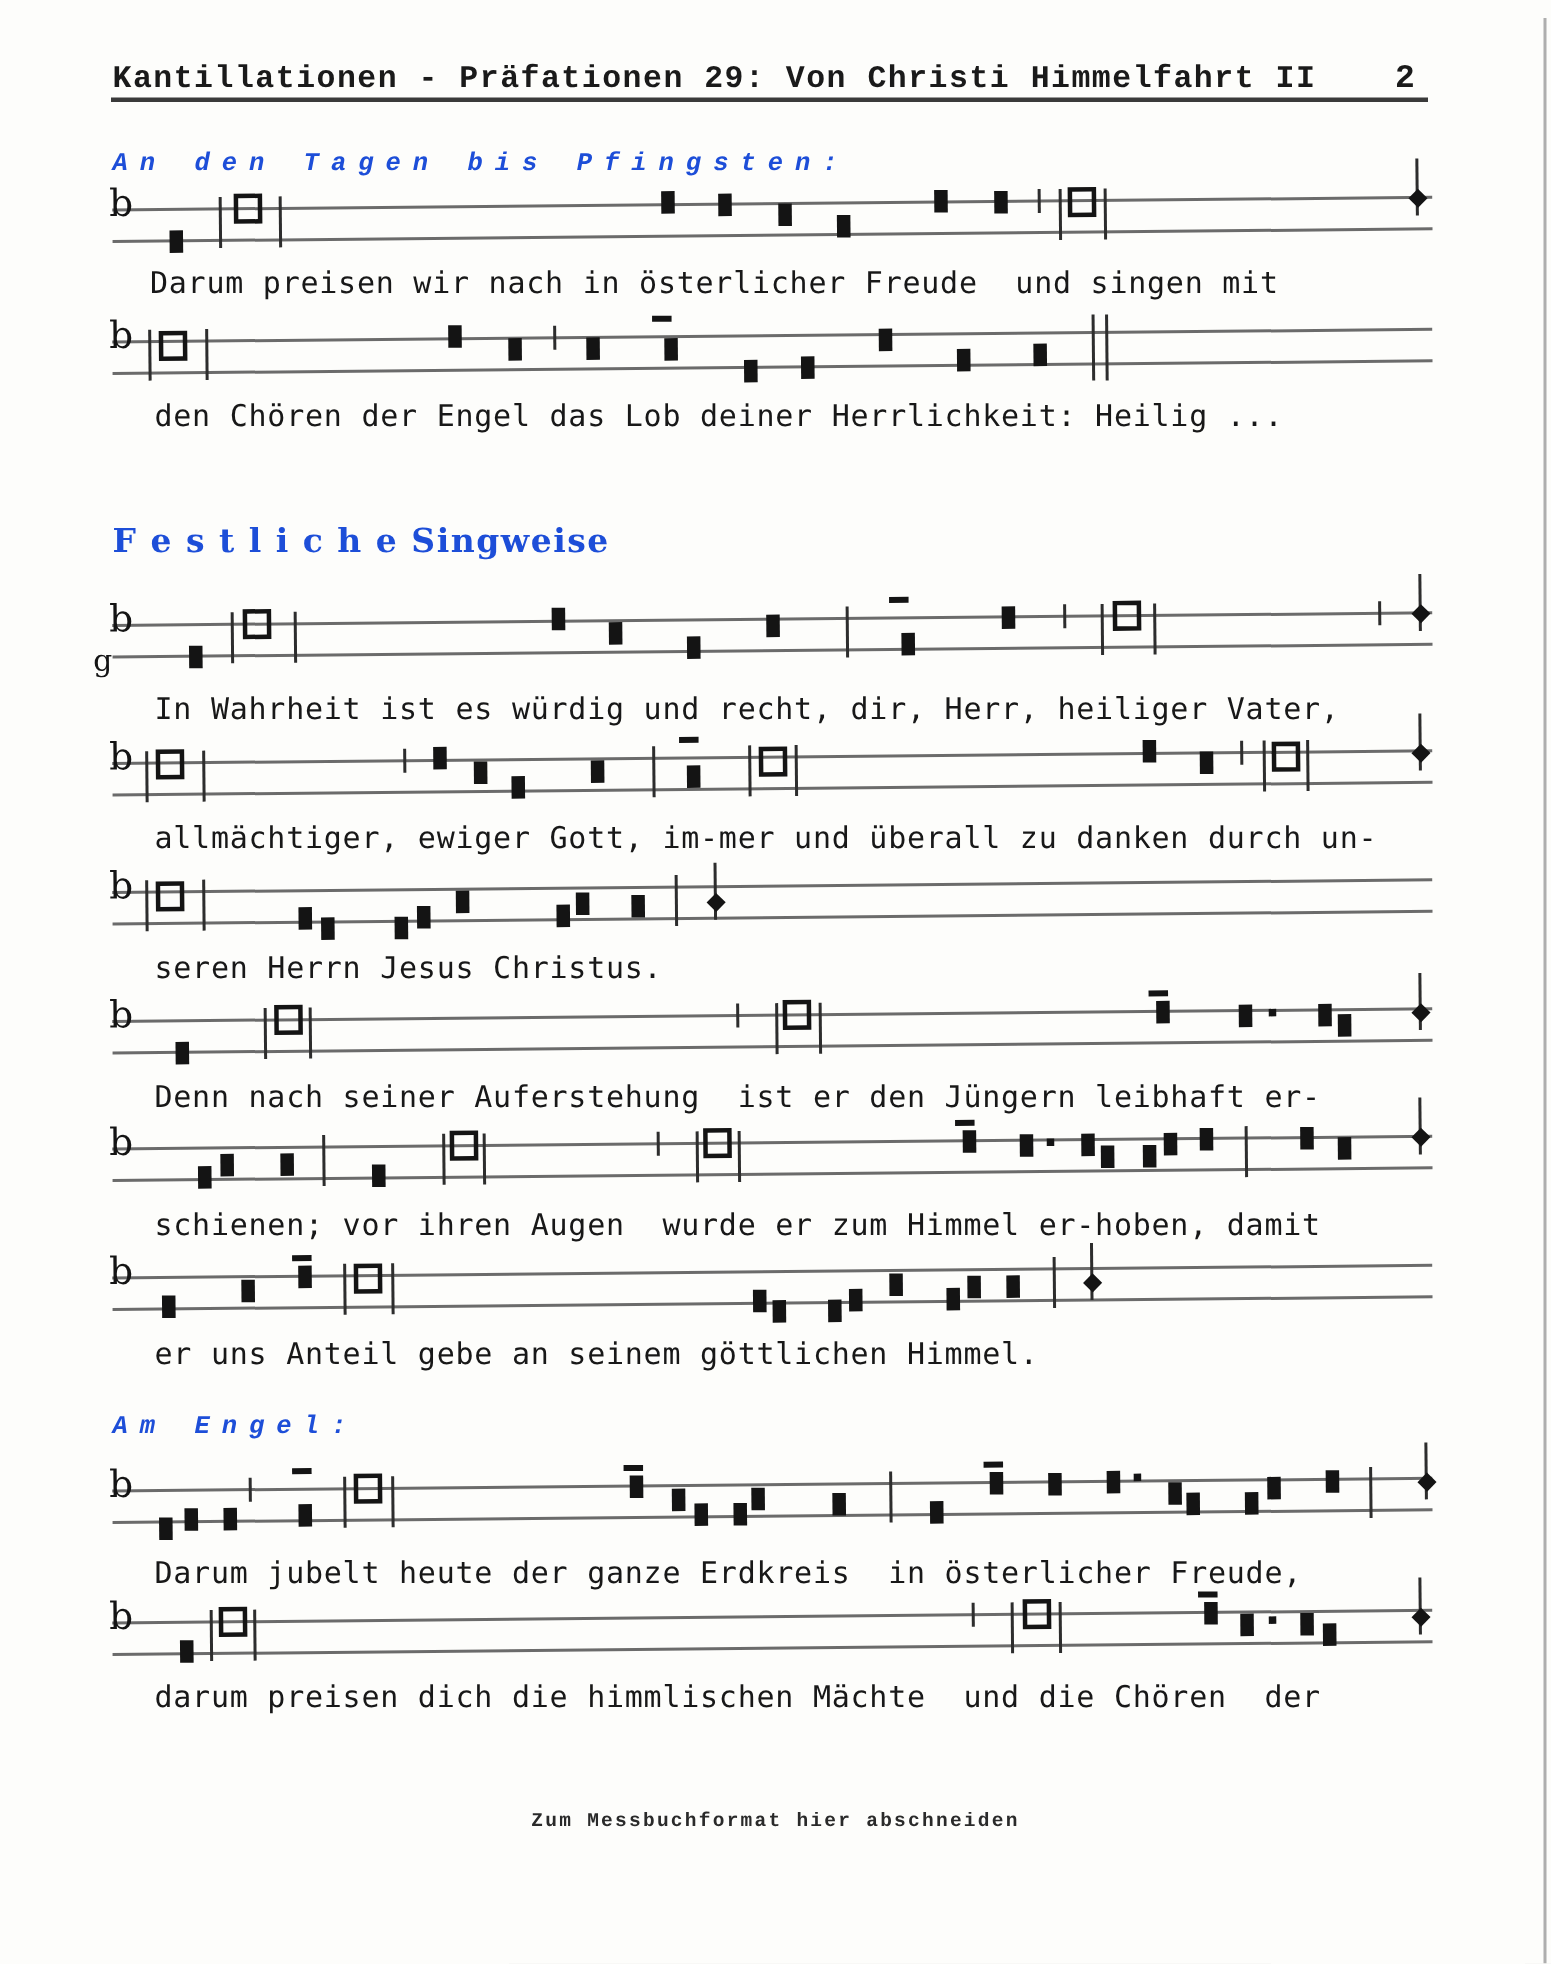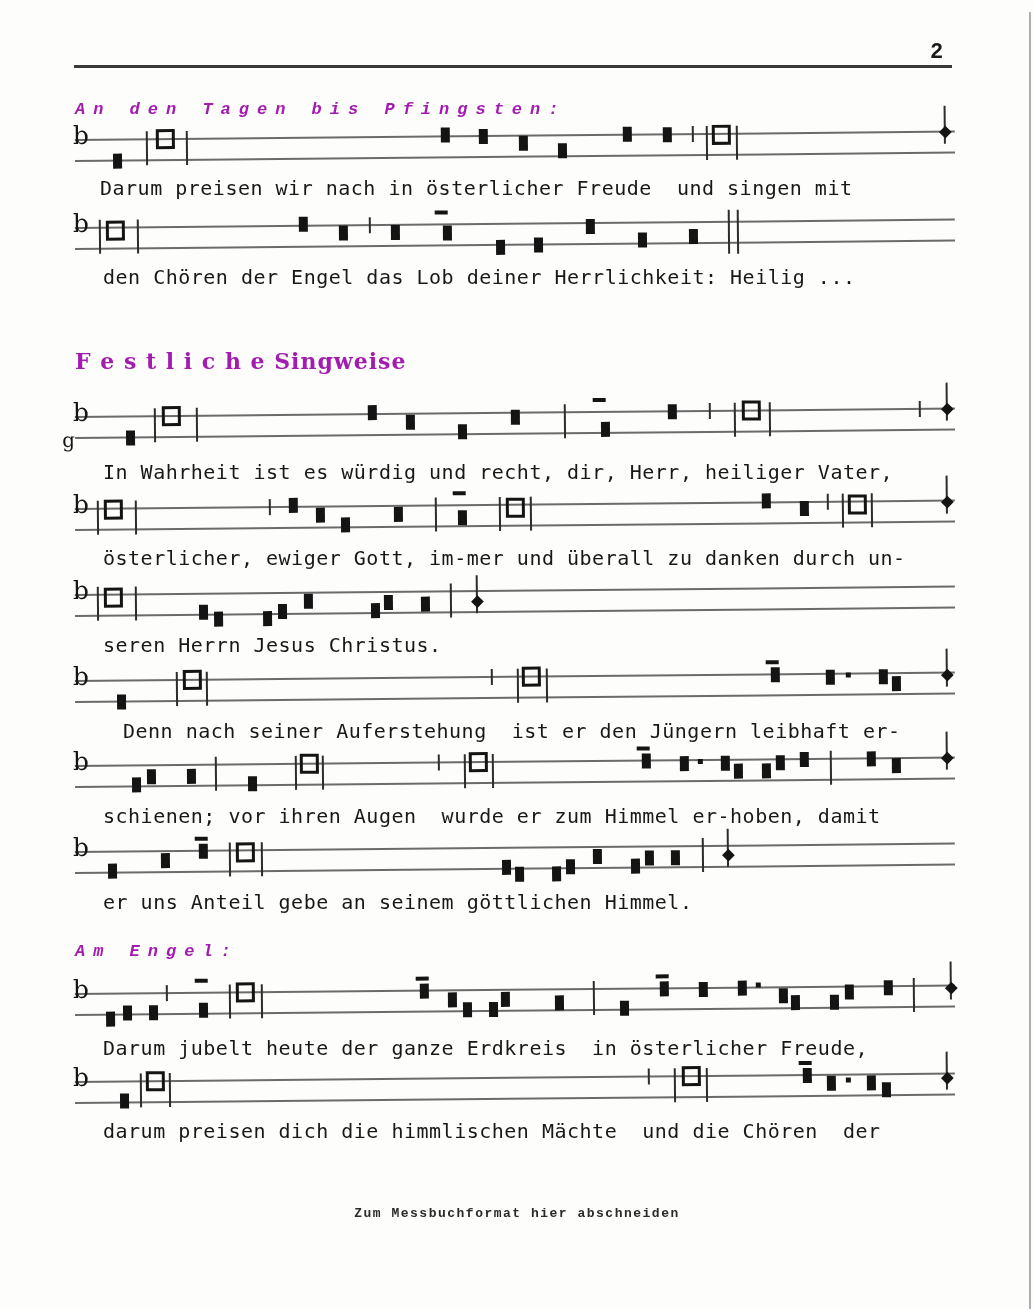--- a/index.html
+++ b/index.html
@@ -3,21 +3,21 @@
 <meta charset="utf-8">
 <style>
   html,body{margin:0;padding:0;}
   body{background:#e8e8e8;font-family:"DejaVu Sans Mono", monospace;}
   #page{position:relative;width:1034px;height:1309px;background:#fdfdfb;margin:0 auto;overflow:hidden;color:#1c1c1c;}
   
   .hdr-title{position:absolute;left:75px;top:42px;font-family:"Liberation Mono",monospace;font-weight:bold;font-size:21px;letter-spacing:1px;white-space:nowrap;color:#1a1a1a;}
   .hdr-page{position:absolute;left:930px;top:40px;font-family:"Liberation Mono",monospace;font-weight:bold;font-size:22px;color:#1a1a1a;}
   .hdr-rule{position:absolute;left:74px;top:65px;width:878px;height:3px;background:#3a3a3a;}
   
-  .label{position:absolute;white-space:nowrap;color:#a21caf;}
+  .label{position:absolute;white-space:nowrap;color:#1d4ed8;}
   .label.italic-spaced{font-family:"Liberation Mono",monospace;font-style:italic;font-weight:bold;font-size:17px;letter-spacing:8px;}
   .label.bold-serif{font-family:"DejaVu Serif",serif;font-weight:bold;font-size:22px;letter-spacing:1px;}
   
   .lyric{position:absolute;font-family:"DejaVu Sans Mono",monospace;font-size:20px;letter-spacing:0.5px;white-space:pre;color:#181818;}
   
   .footer{position:absolute;left:0;width:1034px;text-align:center;font-family:"Liberation Mono",monospace;font-weight:bold;font-size:13px;letter-spacing:1.5px;color:#2a2a2a;}
   
   .staff{position:absolute;height:56px;transform:rotate(-0.55deg);transform-origin:left center;}
   .sline{position:absolute;left:0;width:100%;height:2px;background:#4a4a4a;opacity:.82;}
   .note{position:absolute;width:9px;height:15px;background:#141414;}
@@ -31,20 +31,21 @@
   .nclefg{position:absolute;font-family:"DejaVu Serif",serif;font-size:20px;line-height:1;color:#141414;}
   .ndia{position:absolute;width:9px;height:9px;background:#141414;transform:rotate(45deg);}
   .nstem{position:absolute;width:2px;height:38px;background:#2d2d2d;}
   
   .edge-line{position:absolute;top:12px;left:1029px;width:2px;height:1297px;background:#aeaeae;}
 </style>
 </head>
 <body>
 
 <div id="page">
+  <div class="hdr-title">Kantillationen - Präfationen 29: Von Christi Himmelfahrt II</div>
   <div class="hdr-page">2</div>
   <div class="hdr-rule"></div>
   <div id="labels-root">
       <div class="label italic-spaced" style="left: 75px; top: 100px;">An den Tagen bis Pfingsten:</div>
       <div class="label bold-serif" style="left: 75px; top: 348px;">F e s t l i c h e  Singweise</div>
       <div class="label italic-spaced" style="left: 75px; top: 942px;">Am Engel:</div>
     </div>
   <div id="staves-root">
       <div class="staff" style="left: 75px; top: 128px; width: 880px;">
         <div class="sline" style="left: 0px; top: 11px; width: 880px;"></div>
@@ -288,23 +289,23 @@
         <div class="note" style="left: 791.5px; top: 12.5px;"></div>
         <div class="note" style="left: 806.5px; top: 19.5px;"></div>
         <div class="nstem" style="left: 871px; top: -10px;"></div>
         <div class="ndia" style="left: 867.5px; top: 11.5px;"></div>
       </div>
     </div>
   <div id="lyrics-root">
       <div class="lyric" style="left: 100px; top: 176px;">Darum preisen wir nach in österlicher Freude  und singen mit</div>
       <div class="lyric" style="left: 103px; top: 265px;">den Chören der Engel das Lob deiner Herrlichkeit: Heilig ...</div>
       <div class="lyric" style="left: 103px; top: 460px;">In Wahrheit ist es würdig und recht, dir, Herr, heiliger Vater,</div>
-      <div class="lyric" style="left: 103px; top: 546px;">österlicher, ewiger Gott, im-mer und überall zu danken durch un-</div>
+      <div class="lyric" style="left: 103px; top: 546px;">allmächtiger, ewiger Gott, im-mer und überall zu danken durch un-</div>
       <div class="lyric" style="left: 103px; top: 633px;">seren Herrn Jesus Christus.</div>
-      <div class="lyric" style="left: 103px; top: 719px; margin-left: 20px;">Denn nach seiner Auferstehung  ist er den Jüngern leibhaft er-</div>
+      <div class="lyric" style="left: 103px; top: 719px;">Denn nach seiner Auferstehung  ist er den Jüngern leibhaft er-</div>
       <div class="lyric" style="left: 103px; top: 804px;">schienen; vor ihren Augen  wurde er zum Himmel er-hoben, damit</div>
       <div class="lyric" style="left: 103px; top: 890px;">er uns Anteil gebe an seinem göttlichen Himmel.</div>
       <div class="lyric" style="left: 103px; top: 1036px;">Darum jubelt heute der ganze Erdkreis  in österlicher Freude,</div>
       <div class="lyric" style="left: 103px; top: 1119px;">darum preisen dich die himmlischen Mächte  und die Chören  der</div>
     </div>
   <div class="footer" style="top: 1206px;">Zum Messbuchformat hier abschneiden</div>
   <div class="edge-line"></div>
 </div>
 
 </body></html>

